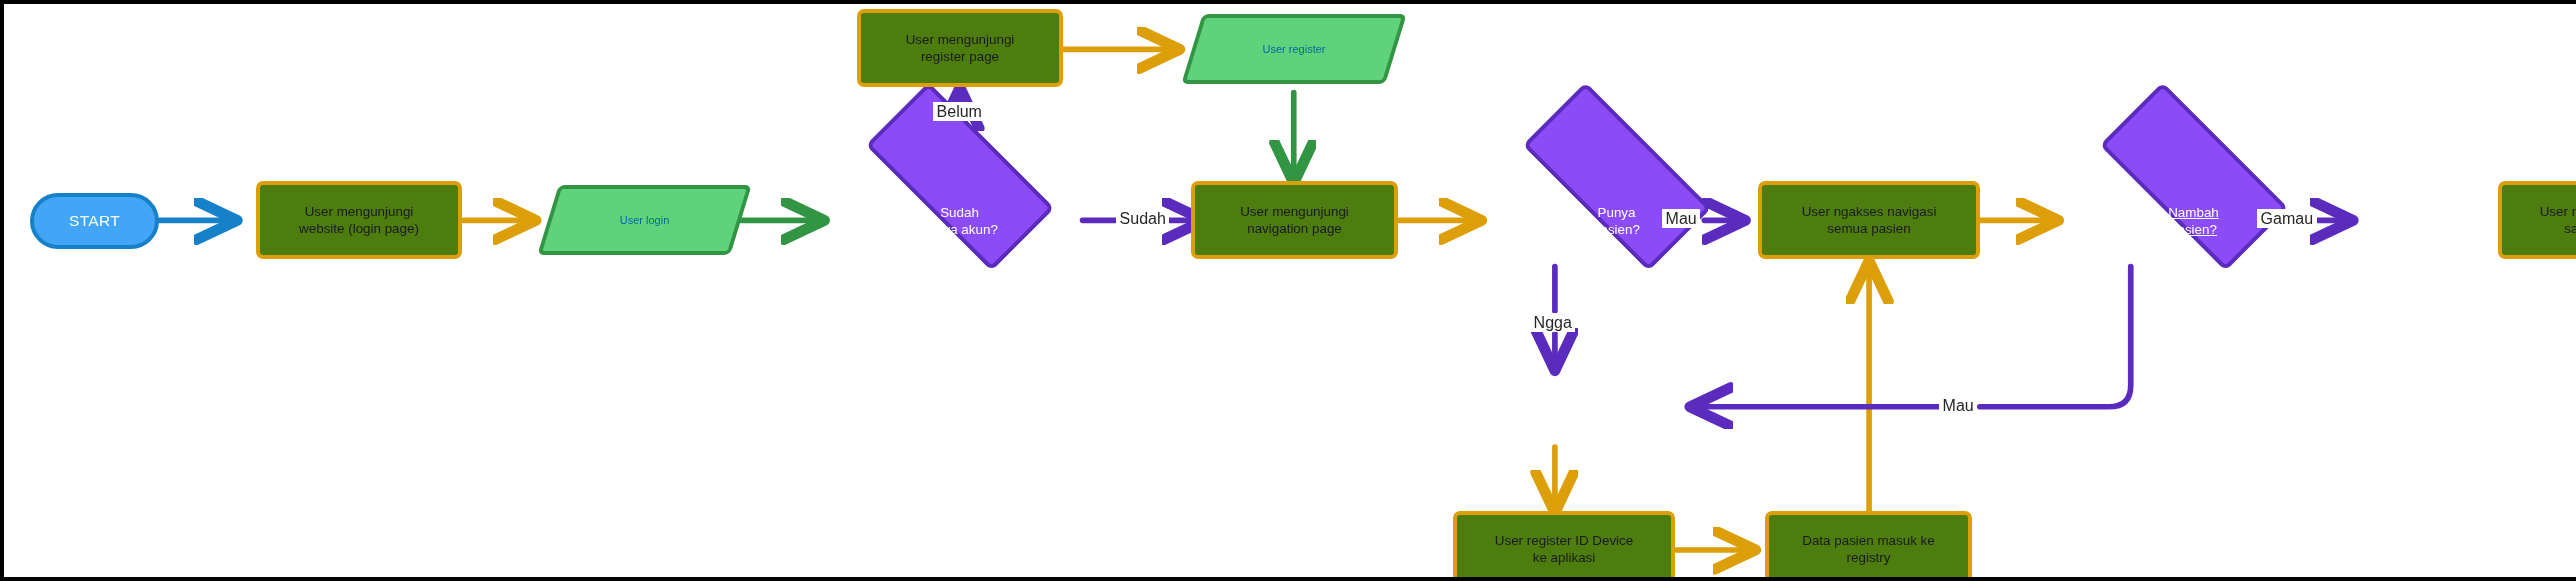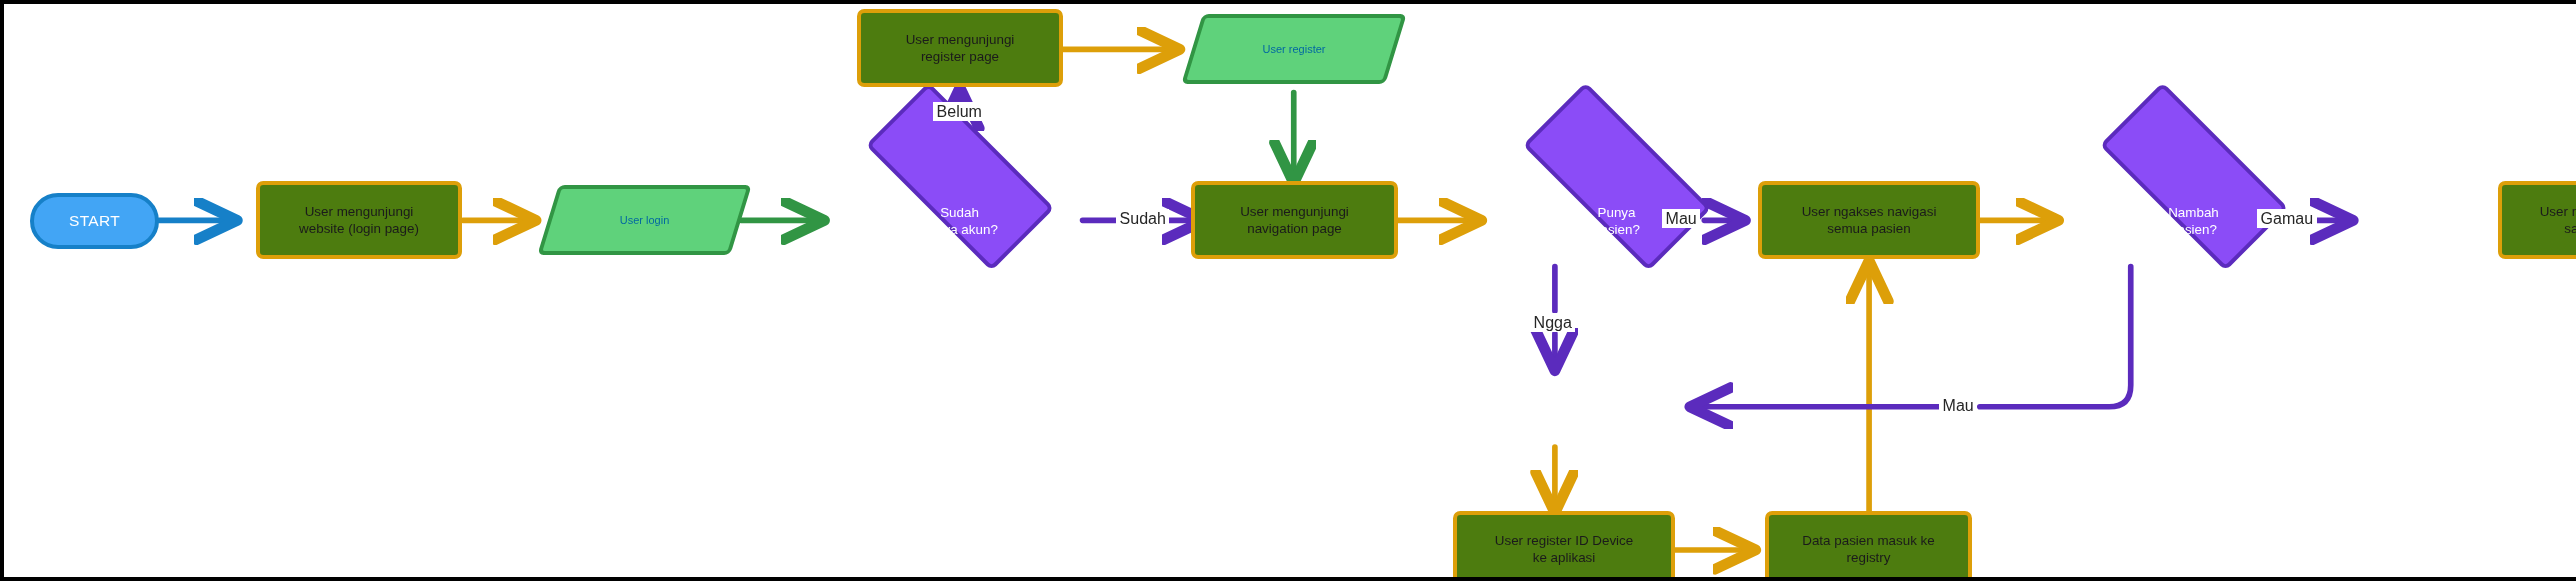--- a/index.html
+++ b/index.html
@@ -223,21 +223,21 @@
     <span class="shape"></span>
     <span class="label">Punya
 pasien?</span>
   </div>
 
   <div class="node n-proc" style="left:1754px; top:177px; width:222px; height:78px;">
     <span class="label">User ngakses navigasi
 semua pasien</span>
   </div>
 
-  <div class="node n-dec" style="left:2066px; top:155px; width:247px; height:124px;">
+  <div class="node n-dec" style="left:2066px; top:155px; width:247px; height:124px;text-decoration:underline;">
     <span class="shape"></span>
     <span class="label">Nambah
 pasien?</span>
   </div>
 
   <div class="node n-proc" style="left:2494px; top:177px; width:201px; height:78px;">
     <span class="label">User ngakses salah
 satu pasien</span>
   </div>
 

